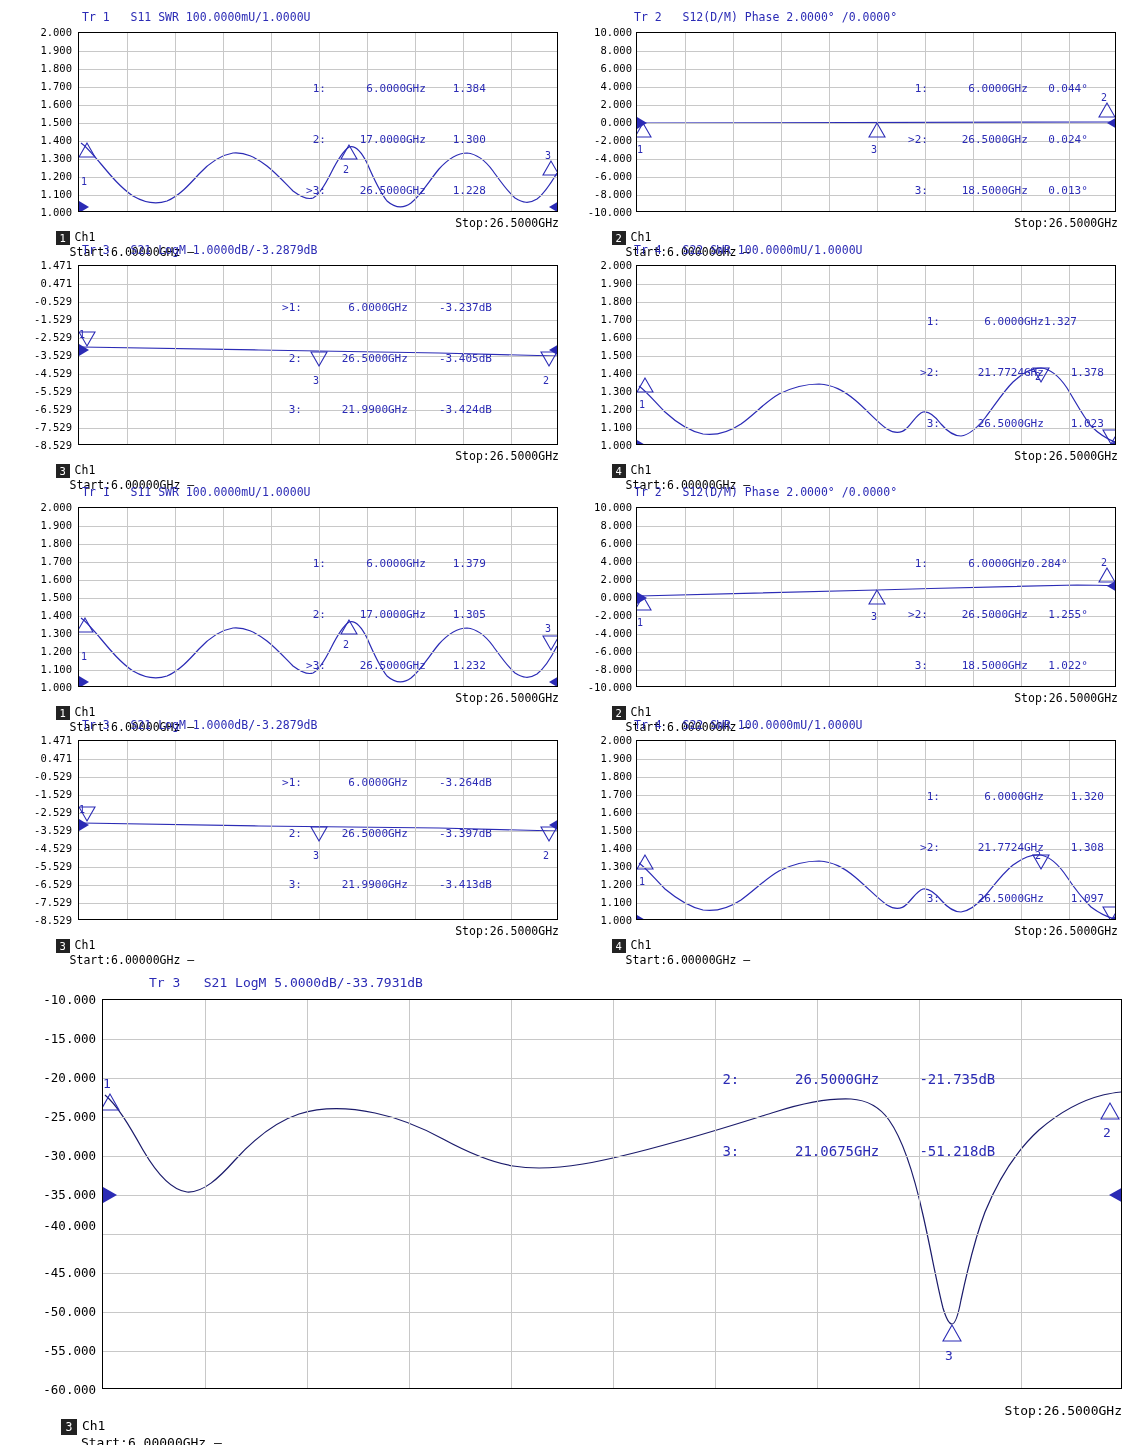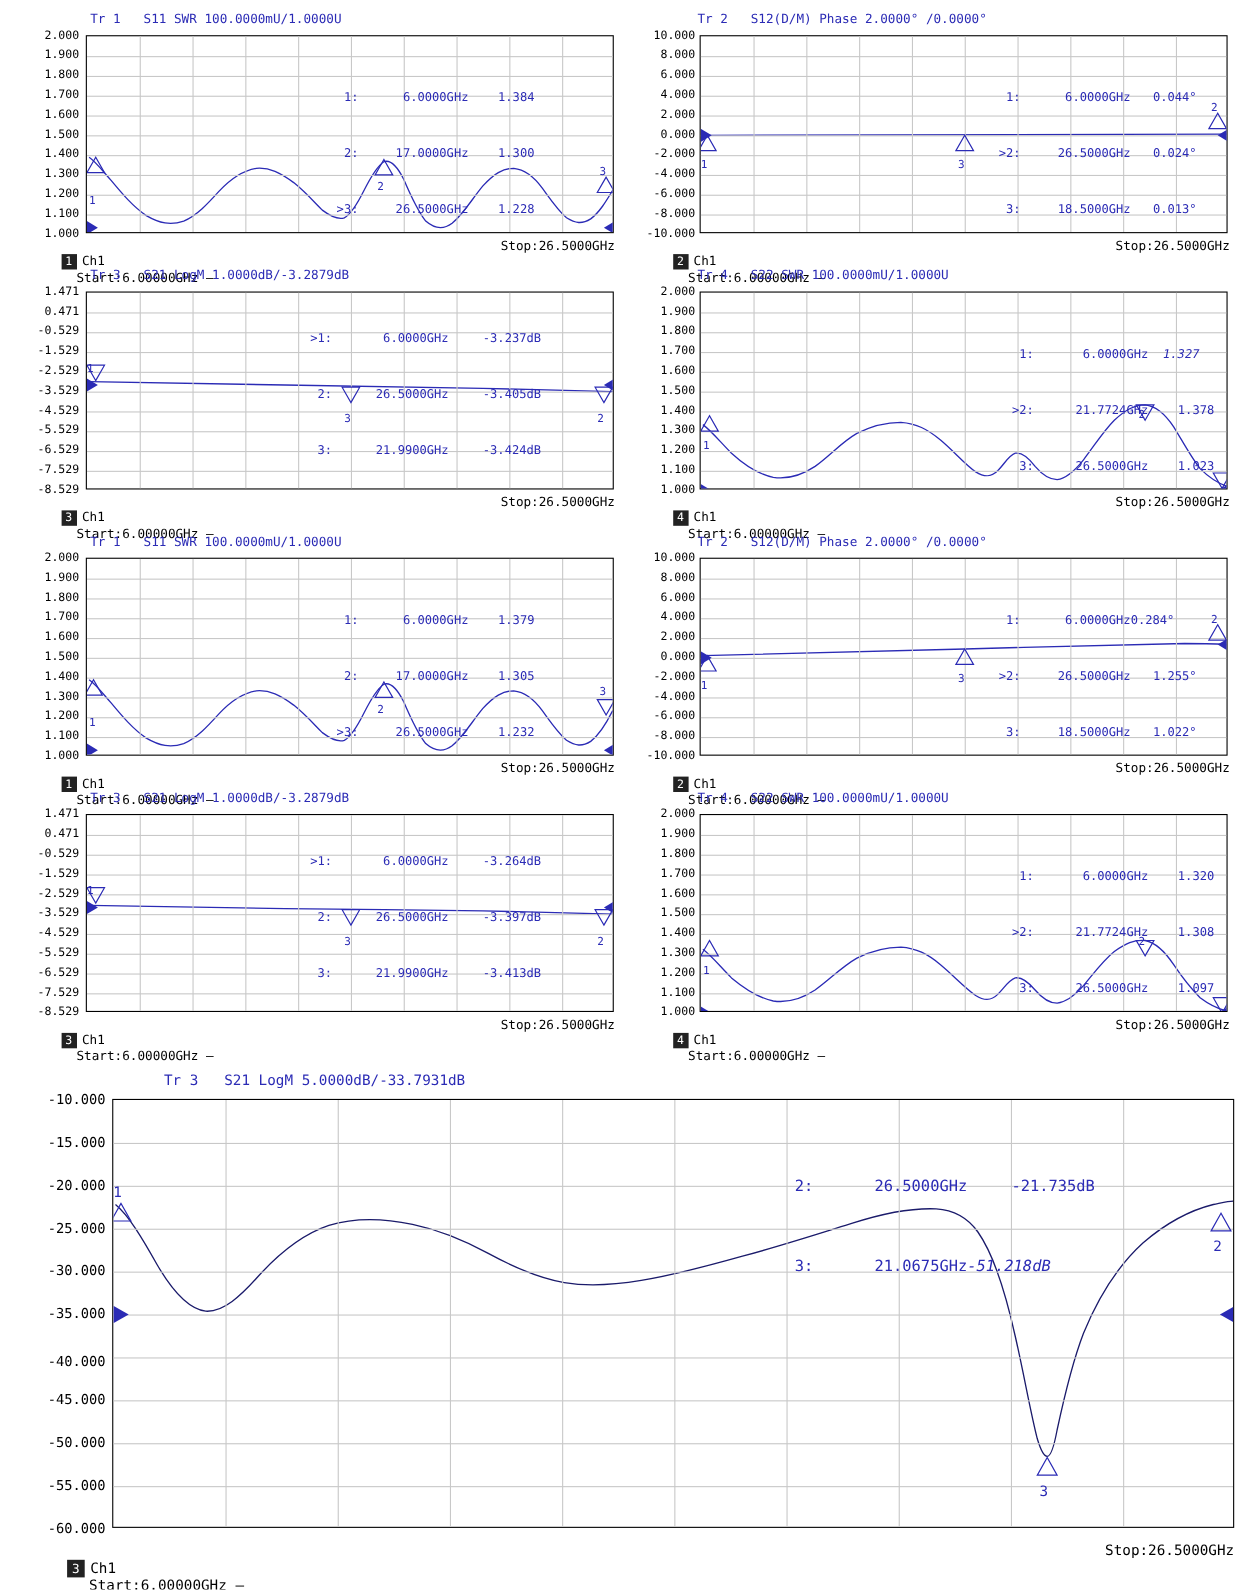--- a/index.html
+++ b/index.html
@@ -262,21 +262,21 @@
         <polygon class="edgearrow" points="0,174 10,180 0,186"></polygon>
         <polygon class="edgearrow" points="480,174 470,180 480,186"></polygon>
       </svg>
     </div>
     <div class="footer" style="left:0;top:206px;width:548px;height:18px;">
       <span class="chbadge">4</span><span>Ch1</span>
       <span style="margin-left:14px;">Start:6.00000GHz</span><span> —</span>
       <span class="foot-right" style="top:0;">Stop:26.5000GHz</span>
     </div>
     <div class="markers" style="left:350px;top:36px;">
-      <div class="mrow"><span> </span><span>1:</span><span style="display:inline-block;width:104px;text-align:right;">6.0000GHz</span><span style="display:inline-block;width:60px;text-align:center;font-style:italic;">1.327</span></div>
+      <div class="mrow"><span> </span><span>1:</span><span style="display:inline-block;width:104px;text-align:right;">6.0000GHz</span><span style="display:inline-block;width:60px;text-align:left;">1.327</span></div>
       <div class="mrow"><span>&gt;</span><span>2:</span><span style="display:inline-block;width:104px;text-align:right;">21.7724GHz</span><span style="display:inline-block;width:60px;text-align:right;">1.378</span></div>
       <div class="mrow"><span> </span><span>3:</span><span style="display:inline-block;width:104px;text-align:right;">26.5000GHz</span><span style="display:inline-block;width:60px;text-align:right;">1.023</span></div>
     </div>
   </div>
 
   <div class="panel" style="left:14px;top:485px;width:545px;height:225px;">
     <div class="plot-title" style="left:68px;top:0;">Tr 1   S11 SWR 100.0000mU/1.0000U</div>
     <div class="ylabels" style="left:0;top:22px;width:58px;height:180px;">
       <div style="top:0px;">2.000</div>
       <div style="top:18px;">1.900</div>
@@ -517,21 +517,21 @@
 
   <div class="panel bigpanel" style="left:14px;top:975px;width:1108px;height:460px;">
     <div class="plot-title" style="left:92px;top:0;">Tr 3   S21 LogM 5.0000dB/-33.7931dB</div>
     <div class="ylabels" style="left:0;top:24px;width:82px;height:390px;">
       <div style="top:0px;">-10.000</div>
       <div style="top:39px;">-15.000</div>
       <div style="top:78px;">-20.000</div>
       <div style="top:117px;">-25.000</div>
       <div style="top:156px;">-30.000</div>
       <div style="top:195px;">-35.000</div>
-      <div style="top:238px;">-40.000</div>
+      <div style="top:226px;">-40.000</div>
       <div style="top:273px;">-45.000</div>
       <div style="top:312px;">-50.000</div>
       <div style="top:351px;">-55.000</div>
       <div style="top:390px;">-60.000</div>
     </div>
     <div class="grid-box" style="left:88px;top:24px;width:1020px;height:390px;">
       <div class="vline" style="left:102px"></div>
         <div class="vline" style="left:204px"></div>
         <div class="vline" style="left:306px"></div>
         <div class="vline" style="left:408px"></div>
@@ -564,21 +564,21 @@
         <path class="mk" d="M0,0 l-9,16 h18 z" transform="translate(1007,103)" stroke-width="1.3"></path>
         <text class="mklabel" x="1000" y="137" style="font-size:13px;">2</text>
         <path class="mk" d="M0,0 l-9,16 h18 z" transform="translate(849,325)" stroke-width="1.3"></path>
         <text class="mklabel" x="842" y="360" style="font-size:13px;">3</text>
         <polygon class="edgearrow" points="0,187 14,195 0,203"></polygon>
         <polygon class="edgearrow" points="1020,187 1006,195 1020,203"></polygon>
       </svg>
     </div>
     <div class="markers" style="left:700px;top:44px;">
       <div class="mrow"><span> </span><span>2:</span><span style="display:inline-block;width:140px;text-align:right;">26.5000GHz</span><span style="display:inline-block;width:116px;text-align:right;">-21.735dB</span></div>
-      <div class="mrow"><span> </span><span>3:</span><span style="display:inline-block;width:140px;text-align:right;">21.0675GHz</span><span style="display:inline-block;width:116px;text-align:left;font-style:italic;">-51.218dB</span></div>
+      <div class="mrow"><span> </span><span>3:</span><span style="display:inline-block;width:140px;text-align:right;">21.0675GHz</span><span style="display:inline-block;width:116px;text-align:right;">-51.218dB</span></div>
     </div>
     <div class="footer" style="left:0;top:428px;width:1108px;height:20px;">
       <span class="chbadge" style="width:16px;height:16px;line-height:16px;font-size:11.5px;">3</span><span>Ch1</span>
       <span style="margin-left:20px;">Start:6.00000GHz</span><span> —</span>
       <span class="foot-right" style="top:0;font-size:13px;">Stop:26.5000GHz</span>
     </div>
   </div>
 
 </div>
 

